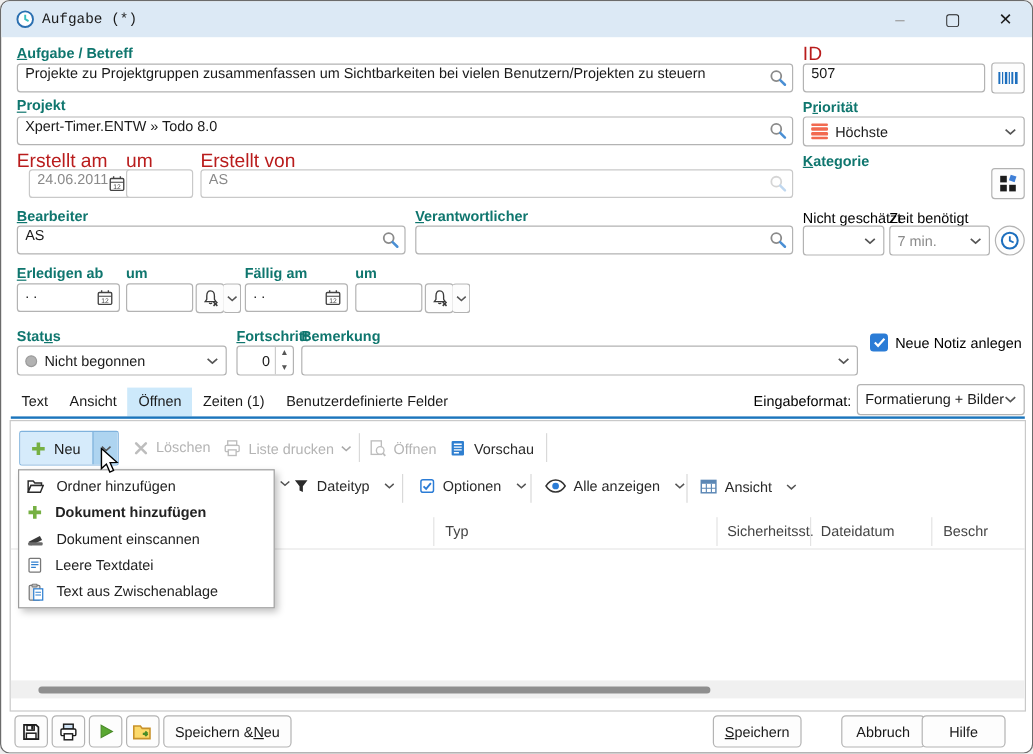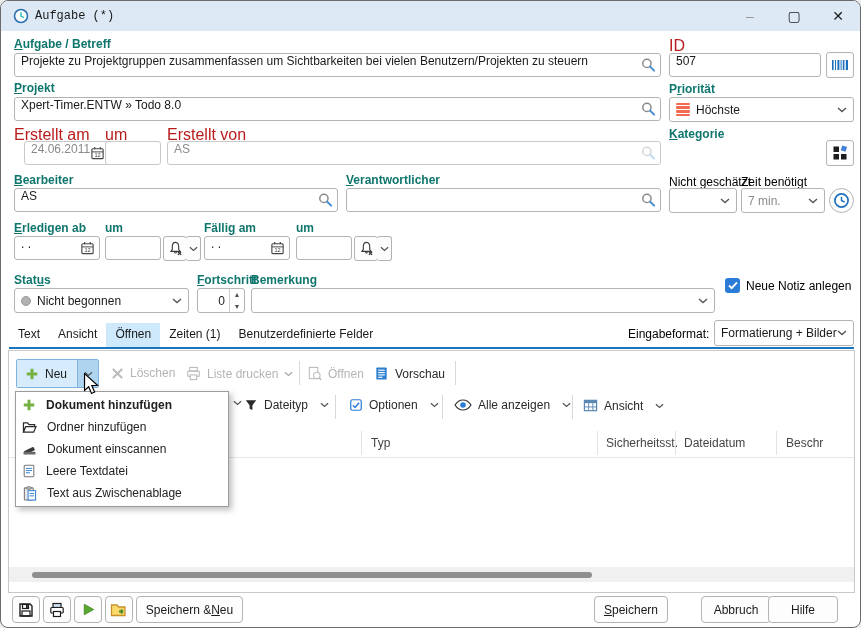--- a/index.html
+++ b/index.html
@@ -525,31 +525,31 @@
   <div class="hdr" style="left:683px">Dateidatum</div>
   <div class="col-sep" style="left:775px"></div>
   <div class="hdr" style="left:785px;width:62px;overflow:hidden">Beschr</div>
   <div class="hdr-line"></div>
 
   <div class="hscroll-track">
     <div class="hscroll-thumb"></div>
   </div>
 
   <div class="menu">
+    <div class="menu-item">
+      <svg width="15" height="13">
+          <use href="#sym-folderopen"></use>
+        </svg>
+      <span>Ordner hinzufügen</span>
+    </div>
     <div class="menu-item default">
       <svg width="14" height="14">
           <use href="#sym-plus"></use>
         </svg>
       <span>Dokument hinzufügen</span>
-    </div>
-    <div class="menu-item">
-      <svg width="15" height="13">
-          <use href="#sym-folderopen"></use>
-        </svg>
-      <span>Ordner hinzufügen</span>
     </div>
     <div class="menu-item">
       <svg width="15" height="13">
           <use href="#sym-scanner"></use>
         </svg>
       <span>Dokument einscannen</span>
     </div>
     <div class="menu-item">
       <svg width="14" height="14">
           <use href="#sym-textfile"></use>

